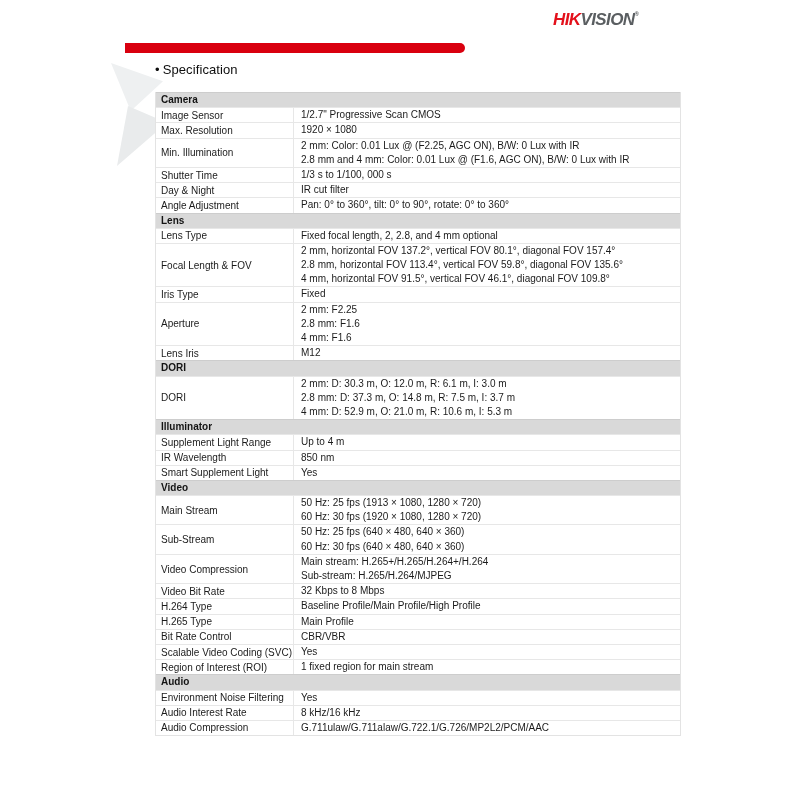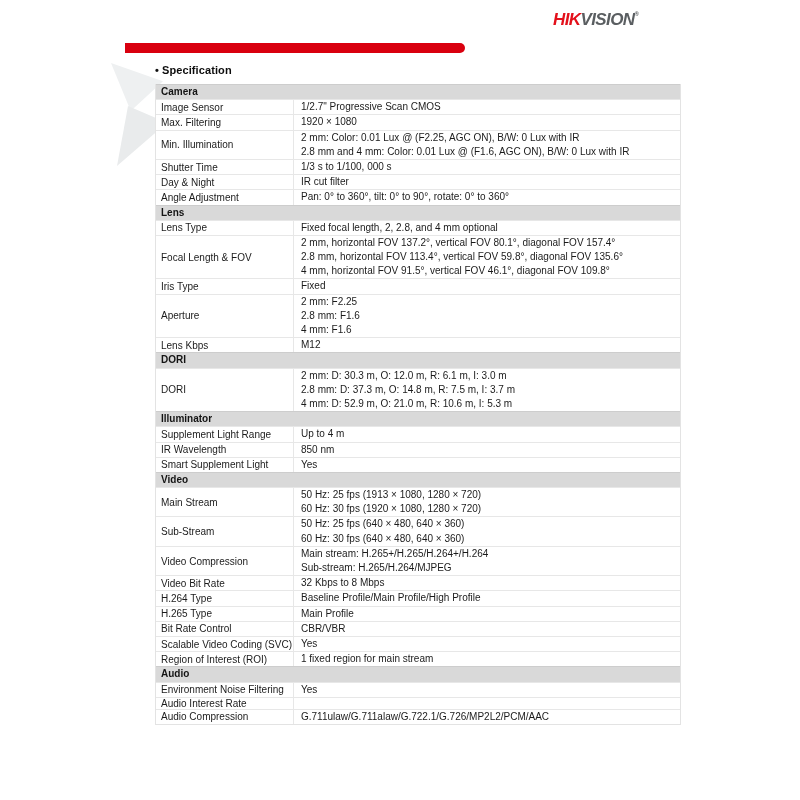--- a/index.html
+++ b/index.html
@@ -26,21 +26,21 @@
     position:absolute;left:111px;top:63px;width:52px;height:48px;background:#eef0f1;
     clip-path:polygon(0 0,100% 38%,38% 100%);
   }
   .wm2{
     position:absolute;left:117px;top:106px;width:50px;height:60px;background:#e9ebec;
     clip-path:polygon(22% 0,100% 28%,0 100%);
   }
   
   .content{position:absolute;left:155px;top:64px;width:495px;}
   .title{
-    font-size:11px;font-weight:bold;color:#0d0d0d;line-height:12px;margin-bottom:8px;
+    font-size:13px;font-weight:normal;color:#0d0d0d;line-height:12px;margin-bottom:16px;
     letter-spacing:0.1px;
   }
   .title .bullet{margin-right:3px;}
   .spec-table{
     width:526px;box-sizing:border-box;
     border-left:1px solid #e3e3e3;border-right:1px solid #e3e3e3;border-bottom:1px solid #e3e3e3;
     font-size:10px;
   }
   .sec-header{
     background:#d9d9d9;font-weight:bold;color:#141414;
@@ -79,21 +79,21 @@
   </div>
   <div class="spec-table">
       <div class="sec-header">Camera</div>
       <div class="row">
         <div class="cell-label">Image Sensor</div>
         <div class="cell-value">
           <div class="line">1/2.7" Progressive Scan CMOS</div>
         </div>
       </div>
       <div class="row">
-        <div class="cell-label">Max. Filtering</div>
+        <div class="cell-label">Max. Resolution</div>
         <div class="cell-value">
           <div class="line">1920 × 1080</div>
         </div>
       </div>
       <div class="row">
         <div class="cell-label">Min. Illumination</div>
         <div class="cell-value">
           <div class="line">2 mm: Color: 0.01 Lux @ (F2.25, AGC ON), B/W: 0 Lux with IR</div>
           <div class="line">2.8 mm and 4 mm: Color: 0.01 Lux @ (F1.6, AGC ON), B/W: 0 Lux with IR</div>
         </div>
@@ -139,21 +139,21 @@
       </div>
       <div class="row">
         <div class="cell-label">Aperture</div>
         <div class="cell-value">
           <div class="line">2 mm: F2.25</div>
           <div class="line">2.8 mm: F1.6</div>
           <div class="line">4 mm: F1.6</div>
         </div>
       </div>
       <div class="row">
-        <div class="cell-label">Lens Kbps</div>
+        <div class="cell-label">Lens Iris</div>
         <div class="cell-value">
           <div class="line">M12</div>
         </div>
       </div>
       <div class="sec-header">DORI</div>
       <div class="row">
         <div class="cell-label">DORI</div>
         <div class="cell-value">
           <div class="line">2 mm: D: 30.3 m, O: 12.0 m, R: 6.1 m, I: 3.0 m</div>
           <div class="line">2.8 mm: D: 37.3 m, O: 14.8 m, R: 7.5 m, I: 3.7 m</div>
@@ -239,20 +239,23 @@
       </div>
       <div class="sec-header">Audio</div>
       <div class="row">
         <div class="cell-label">Environment Noise Filtering</div>
         <div class="cell-value">
           <div class="line">Yes</div>
         </div>
       </div>
       <div class="row">
         <div class="cell-label">Audio Interest Rate</div>
+        <div class="cell-value">
+          <div class="line">8 kHz/16 kHz</div>
+        </div>
       </div>
       <div class="row">
         <div class="cell-label">Audio Compression</div>
         <div class="cell-value">
           <div class="line">G.711ulaw/G.711alaw/G.722.1/G.726/MP2L2/PCM/AAC</div>
         </div>
       </div>
     </div>
 </div>
 

